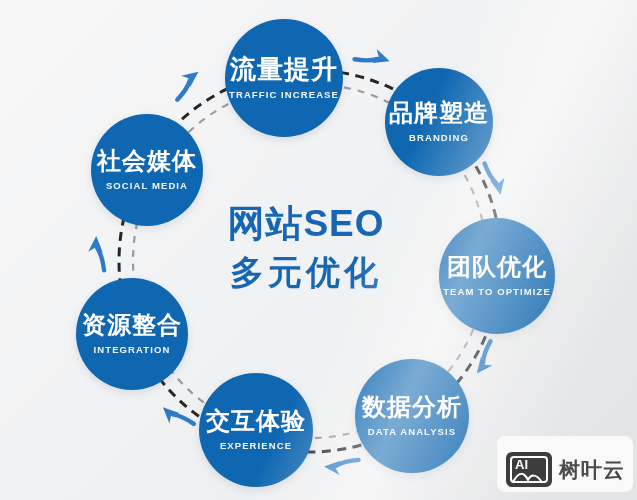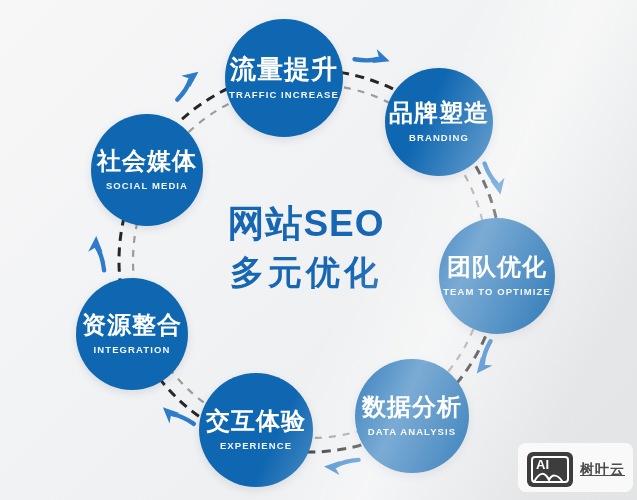--- a/index.html
+++ b/index.html
@@ -54,27 +54,27 @@
     color:var(--title,#1766b4);
     font-weight:bold;
   }
   .center-title .l1 { font-size:37px; letter-spacing:1px; line-height:1.1; }
   .center-title .l2 { font-size:34px; letter-spacing:4px; margin-top:9px; line-height:1.1; }
 
   .watermark {
     position:absolute; z-index:5;
     right:4px; bottom:8px;
     display:flex; align-items:center; gap:7px;
-    padding:9px 8px 5px 9px;
+    padding:16px 8px 5px 9px;
     background:rgba(252,252,252,.88);
     border-radius:8px;
   }
   .watermark .brand {
     color:var(--brand,#4c4c4c);
-    font-size:14px; font-weight:bold; letter-spacing:1px;text-decoration:underline;
+    font-size:21px; font-weight:bold; letter-spacing:1px;
   }
   .wm-icon-rect { fill:var(--watermark-dark,#3d3d3d); }
   .wm-icon-line { fill:none; stroke:#ffffff; stroke-width:2; }
   .wm-icon-text { fill:#ffffff; font-family:"Liberation Sans",sans-serif; font-size:13px; font-weight:bold; }
   .wm-mountain  { fill:var(--watermark-dark,#3d3d3d); stroke:#ffffff; stroke-width:2; stroke-linejoin:round; }
 </style>
 </head>
 <body>
 
 <div class="stage">

